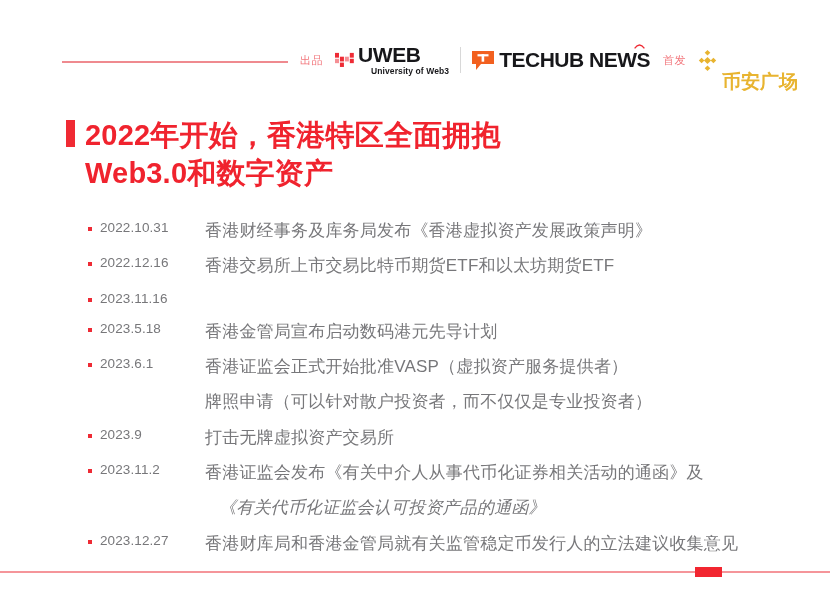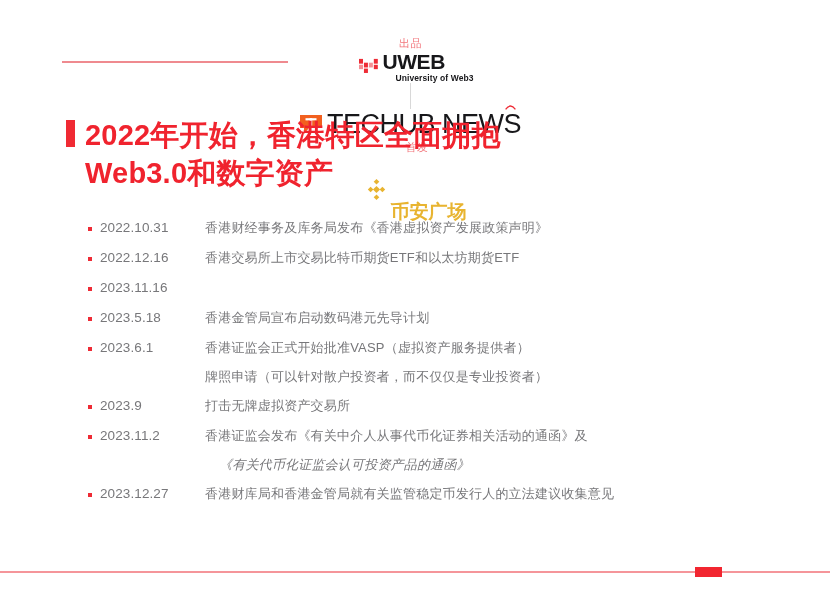--- a/index.html
+++ b/index.html
@@ -26,21 +26,20 @@
     width:226px;height:1.5px;
     background:#ef8a8f;
   }
   .brand-row{
     position:absolute;
     left:300px;top:0;
     height:48px;
     display:flex;
     align-items:center;
     gap:0px;
-    flex-direction:column;
   }
   .tag-label{
     font-size:11px;
     color:#f2767c;
     letter-spacing:0.5px;
     font-weight:400;
     white-space:nowrap;
   }
 
   
@@ -80,22 +79,22 @@
 
   
   .techub{display:flex;align-items:center;}
   .techub-mark{
     width:22px;height:19px;
     margin-right:5px;
     flex:none;
   }
   .techub-name{
     position:relative;
-    font-size:27px;
-    font-weight:400;
+    font-size:21px;
+    font-weight:700;
     color:#17171a;
     letter-spacing:-0.5px;
     white-space:nowrap;
   }
   .techub-hat{
     position:absolute;
     right:5px;top:-5px;
     width:11px;height:6px;
   }
 
@@ -155,21 +154,21 @@
   .date{
     width:105px;
     flex:none;
     font-size:13.5px;
     color:#77777a;
     line-height:1.55;
     letter-spacing:0.1px;
     white-space:nowrap;
   }
   .desc{
-    font-size:13px;
+    font-size:17px;
     color:#77777a;
     line-height:1.55;
     letter-spacing:0.2px;
   }
   .desc .cont{display:block;margin-top:9px;}
   .desc .cont.indent{margin-left:14px;font-style:italic;}
 
   
   .foot-line{
     position:absolute;

